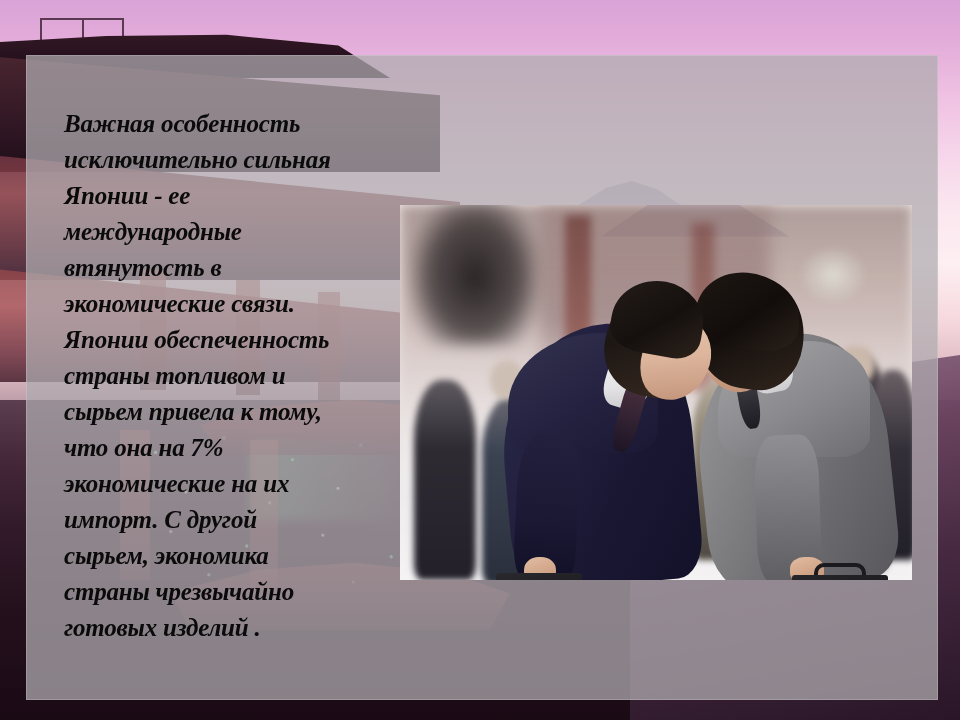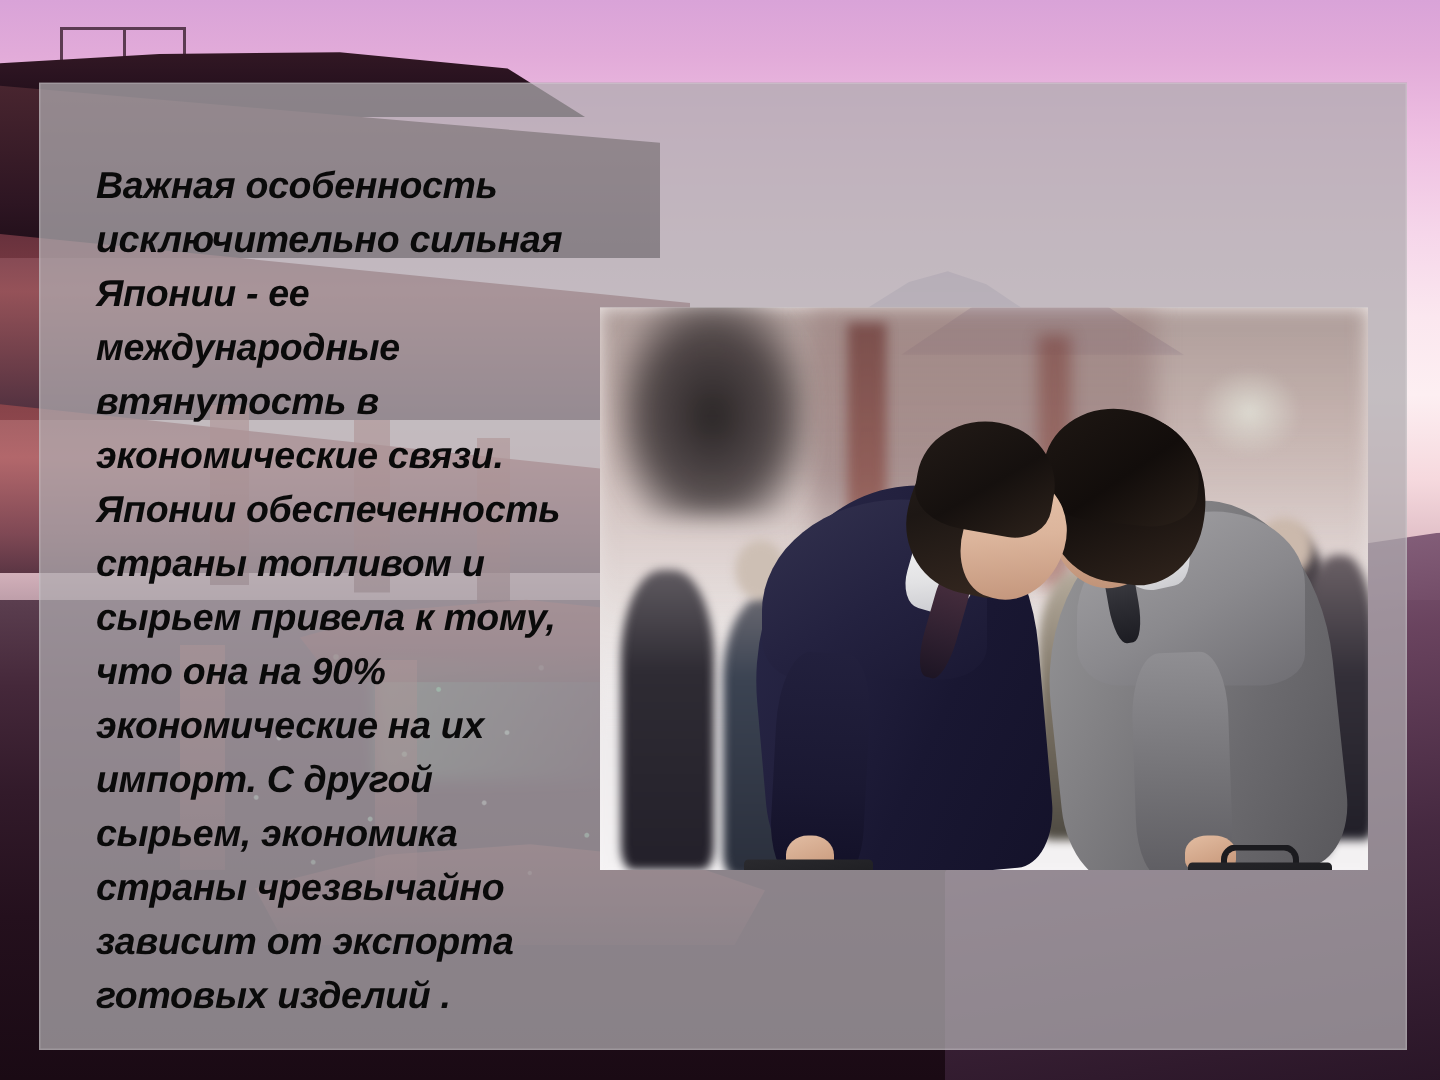--- a/index.html
+++ b/index.html
@@ -190,21 +190,21 @@
     box-shadow: 0 0 0 1px rgba(255,255,255,0.18) inset;
   }
 
   
   .text-block {
     position: absolute;
     left: 64px; top: 106px;
     width: 316px;
   }
   .text-line {
-    font-family: Liberation Sans, sans-serif;
+    font-family: Liberation Serif, serif;
     font-style: italic;
     font-weight: bold;
     font-size: 25px;
     line-height: 36px;
     color: #0a0a0a;
     white-space: nowrap;
     letter-spacing: -0.2px;
   }
 
   
@@ -494,26 +494,25 @@
   <div class="text-block">
     <div class="text-line">Важная особенность</div>
     <div class="text-line">исключительно сильная</div>
     <div class="text-line">Японии - ее</div>
     <div class="text-line">международные</div>
     <div class="text-line">втянутость в</div>
     <div class="text-line">экономические связи.</div>
     <div class="text-line">Японии обеспеченность</div>
     <div class="text-line">страны топливом и</div>
     <div class="text-line">сырьем привела к тому,</div>
-    <div class="text-line">что она на 90%</div>
+    <div class="text-line">что она на 7%</div>
     <div class="text-line">экономические на их</div>
     <div class="text-line">импорт. С другой</div>
     <div class="text-line">сырьем, экономика</div>
     <div class="text-line">страны чрезвычайно</div>
-    <div class="text-line">зависит от экспорта</div>
     <div class="text-line">готовых изделий .</div>
   </div>
 
   <div class="photo">
     <div class="ph-sky"></div>
     <div class="ph-peak"></div>
     <div class="ph-temple"></div>
     <div class="ph-gate"></div>
     <div class="ph-pillar-l"></div>
     <div class="ph-pillar-r"></div>

